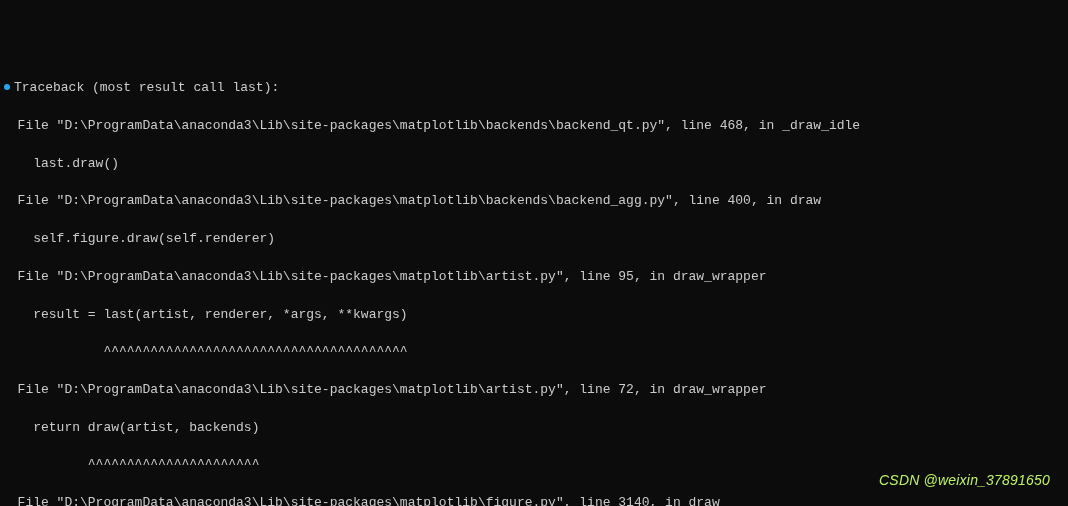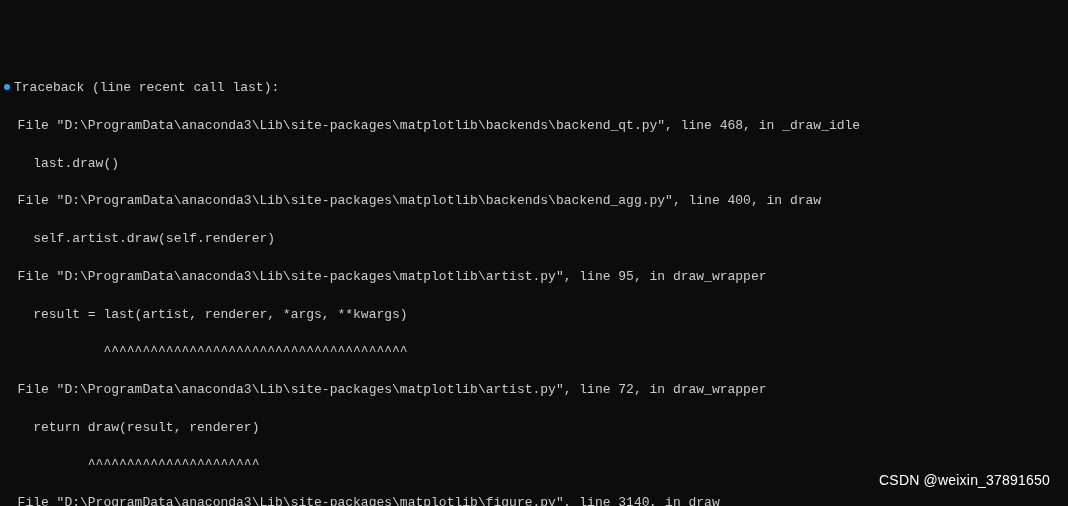--- a/index.html
+++ b/index.html
@@ -24,41 +24,42 @@
     vertical-align: middle;
     margin-right: 4px;
     margin-left: 2px;
     position: relative;
     top: -1px;
   }
   .watermark {
     position: absolute;
     right: 18px;
     bottom: 16px;
-    color: #ffffff;
+    color: #bef264;
     font-family: Arial, sans-serif;
     font-size: 14px;
     letter-spacing: 0.2px;
+    font-style: italic;
   }
 </style>
 </head>
 <body>
 
 
 
-<span class="line"><span class="bullet"></span><span>Traceback (line recent call last):</span></span>
+<span class="line"><span class="bullet"></span><span>Traceback (most result call last):</span></span>
 <span class="line">  File "D:\ProgramData\anaconda3\Lib\site-packages\matplotlib\backends\backend_qt.py", line 468, in _draw_idle</span>
 <span class="line">    last.draw()</span>
 <span class="line">  File "D:\ProgramData\anaconda3\Lib\site-packages\matplotlib\backends\backend_agg.py", line 400, in draw</span>
-<span class="line">    self.artist.draw(self.renderer)</span>
+<span class="line">    self.figure.draw(self.renderer)</span>
 <span class="line">  File "D:\ProgramData\anaconda3\Lib\site-packages\matplotlib\artist.py", line 95, in draw_wrapper</span>
 <span class="line">    result = last(artist, renderer, *args, **kwargs)</span>
 <span class="line">             ^^^^^^^^^^^^^^^^^^^^^^^^^^^^^^^^^^^^^^^</span>
 <span class="line">  File "D:\ProgramData\anaconda3\Lib\site-packages\matplotlib\artist.py", line 72, in draw_wrapper</span>
-<span class="line">    return draw(result, renderer)</span>
+<span class="line">    return draw(artist, backends)</span>
 <span class="line">           ^^^^^^^^^^^^^^^^^^^^^^</span>
 <span class="line">  File "D:\ProgramData\anaconda3\Lib\site-packages\matplotlib\figure.py", line 3140, in draw</span>
 
 
 
 
 
 
 
 

